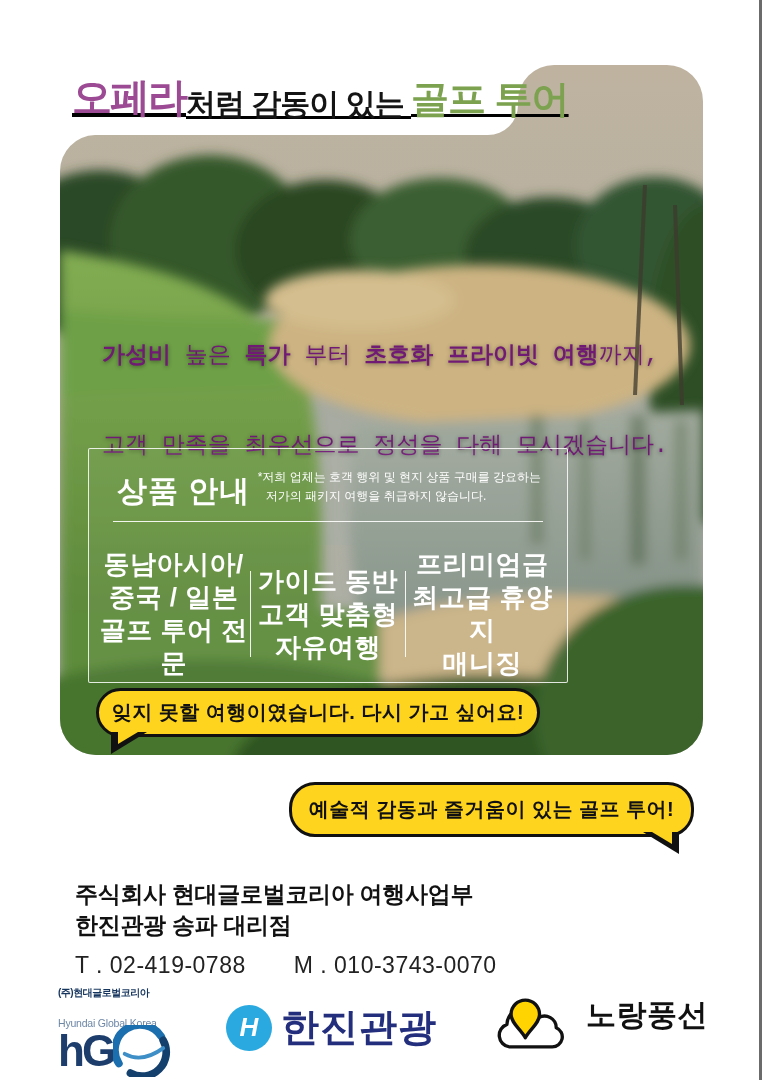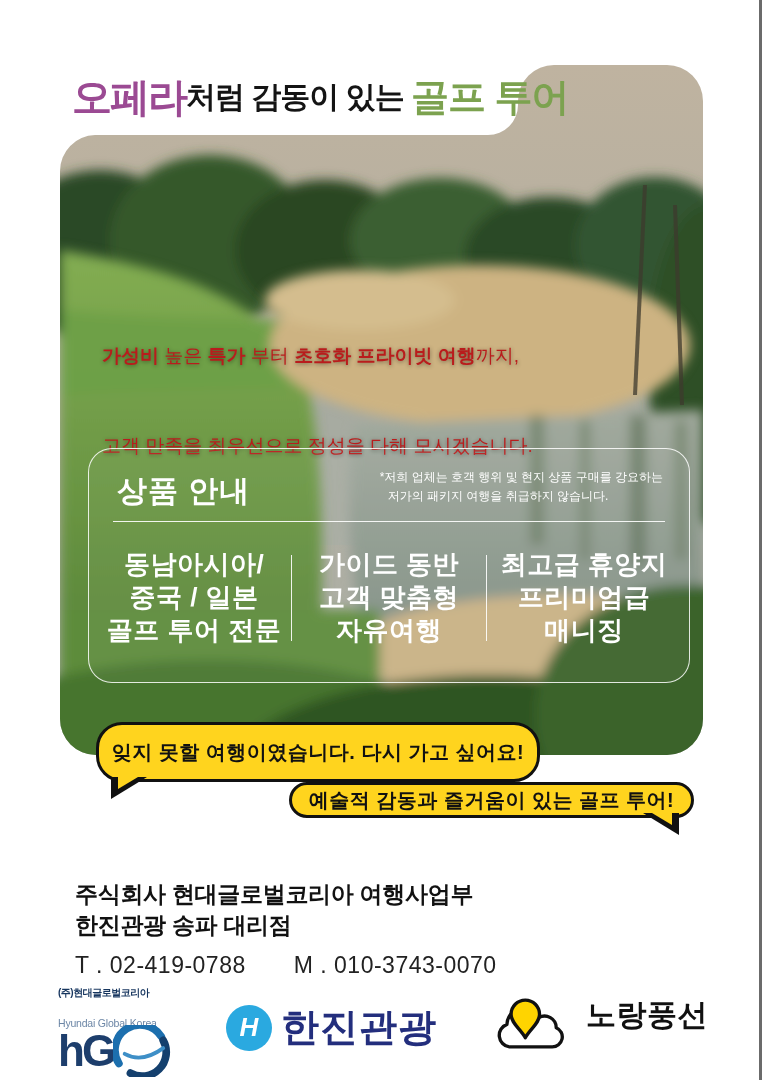--- a/index.html
+++ b/index.html
@@ -1,51 +1,51 @@
 <!DOCTYPE html>
 <html><head>
 <meta charset="utf-8">
 <style>
   * { margin:0; padding:0; box-sizing:border-box; }
   body { background:#ffffff; font-family:"Liberation Sans", sans-serif; }
   .page { position:relative; width:762px; height:1080px; background:#ffffff; overflow:hidden; }
   .page-edge { position:absolute; top:0; right:0; width:3px; height:100%; background:#6b6b6b; }
 
   
-  .headline { position:absolute; left:72px; top:70px; display:flex; align-items:center; white-space:pre; z-index:3; }
+  .headline { position:absolute; left:72px; top:70px; display:flex; align-items:flex-end; white-space:pre; z-index:3;text-decoration:underline; }
   .headline .t1 { font-size:40px; font-weight:800; color:#9B4A93; letter-spacing:-2px; }
   .headline .t2 { font-size:30px; font-weight:700; color:#141414; letter-spacing:-1px; }
   .headline .t3 { font-size:38px; font-weight:800; color:#7CA24F; letter-spacing:-1px; }
 
   
   .photo { position:absolute; left:60px; top:65px; width:643px; height:690px; z-index:1; }
   .photo svg { position:absolute; left:0; top:0; width:100%; height:100%; }
 
-  .hero-text { position:absolute; left:102px; top:281px; z-index:2; color:#b91c1c;
-    font-family:Liberation Sans, sans-serif; font-size:19px; line-height:30px;
+  .hero-text { position:absolute; left:102px; top:281px; z-index:2; color:#701a75;
+    font-family:Liberation Mono, monospace; font-size:23px; line-height:30px;
     text-shadow:0 1px 4px rgba(0,0,0,0.45); white-space:pre; }
   .hero-text .b { font-weight:700; }
 
   
-  .card { position:absolute; left:88px; top:448px; width:602px; height:235px; z-index:2;
-    border:1px solid rgba(255,255,255,0.85); border-radius:24px; background:rgba(255,255,255,0.05); }
+  .card { position:absolute; left:88px; top:448px; width:480px; height:235px; z-index:2;
+    border:1px solid rgba(255,255,255,0.85); border-radius:2px; background:rgba(255,255,255,0.05); }
   .card-title { position:absolute; left:28px; top:22px; font-size:30px; font-weight:800; color:#ffffff; letter-spacing:1px; }
   .card-disc { position:absolute; right:26px; top:19px; color:#ffffff; font-size:12px; line-height:19px; font-weight:400; }
   .card-disc .d2 { padding-left:8px; }
   .card-divider { position:absolute; left:24px; right:24px; top:72px; height:1px; background:rgba(255,255,255,0.9); }
   .card-cols { position:absolute; left:8px; right:8px; top:99px; display:flex; align-items:center; }
   .col { flex:1; text-align:center; color:#ffffff; font-size:26px; font-weight:800; line-height:33px; letter-spacing:0.5px; }
   .col-sep { width:1px; height:86px; background:rgba(255,255,255,0.9); }
 
   
   .bubble { position:absolute; z-index:3; background:#FFD41E; border:3px solid #111111; border-radius:26px;
     color:#111111; font-weight:700; font-size:20px; letter-spacing:0.5px;
     display:flex; align-items:center; justify-content:center; }
-  .bubble1 { left:96px; top:722px; width:444px; height:60px; }
-  .bubble2 { left:289px; top:782px; width:405px; height:36px; }
+  .bubble1 { left:96px; top:688px; width:444px; height:49px; }
+  .bubble2 { left:289px; top:782px; width:405px; height:55px; }
   .bubble::before, .bubble::after { content:""; position:absolute; width:0; height:0; }
   .bubble1::before { left:12px; bottom:-20px; border-top:22px solid #111111; border-right:36px solid transparent; }
   .bubble1::after  { left:19px; bottom:-10px; border-top:15px solid #FFD41E; border-right:25px solid transparent; }
   .bubble2::before { right:12px; bottom:-20px; border-top:22px solid #111111; border-left:36px solid transparent; }
   .bubble2::after  { right:19px; bottom:-10px; border-top:15px solid #FFD41E; border-left:25px solid transparent; }
 
   
   .contact { position:absolute; left:75px; top:879px; color:#111111; z-index:2; }
   .contact .c-line { font-size:23px; font-weight:800; line-height:31px; letter-spacing:-0.3px; }
   .contact .phone { margin-top:11px; display:flex; gap:48px; font-size:23px; font-weight:400; color:#222222; letter-spacing:0.5px; }
@@ -155,22 +155,22 @@
         <div>골프 투어 전문</div>
       </div>
       <div class="col-sep"></div>
       <div class="col">
         <div>가이드 동반</div>
         <div>고객 맞춤형</div>
         <div>자유여행</div>
       </div>
       <div class="col-sep"></div>
       <div class="col">
+        <div>프리미엄급</div>
         <div>최고급 휴양지</div>
-        <div>프리미엄급</div>
         <div>매니징</div>
       </div>
     </div>
   </div>
 
   <div class="bubble bubble1">잊지 못할 여행이였습니다. 다시 가고 싶어요!</div>
   <div class="bubble bubble2">예술적 감동과 즐거움이 있는 골프 투어!</div>
 
   <div class="contact">
     <div class="c-line">주식회사 현대글로벌코리아 여행사업부</div>

